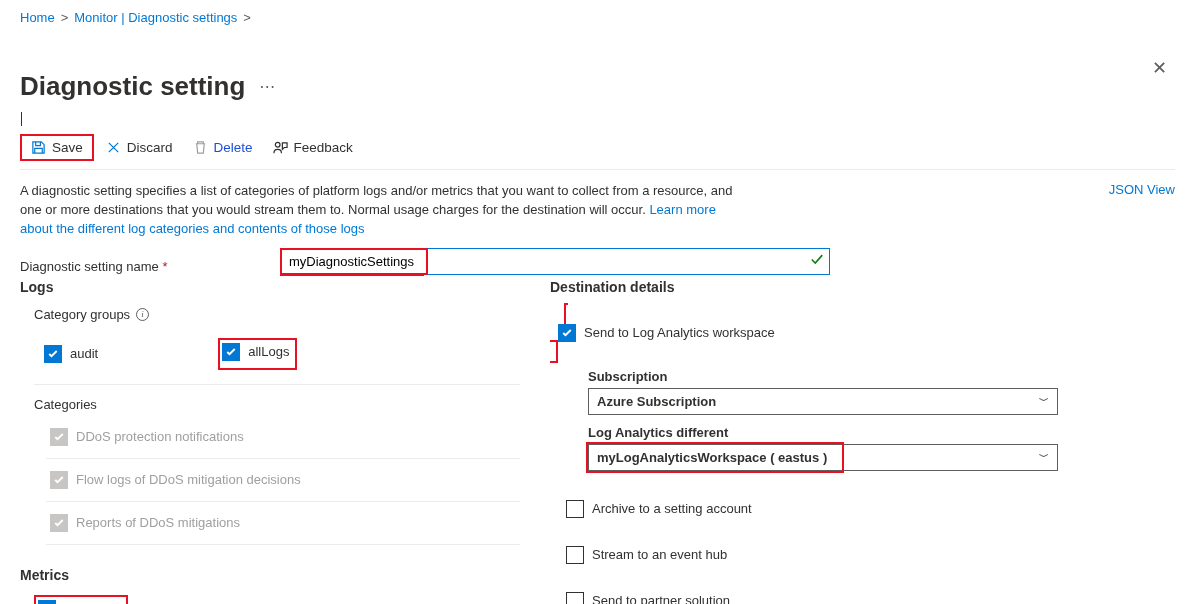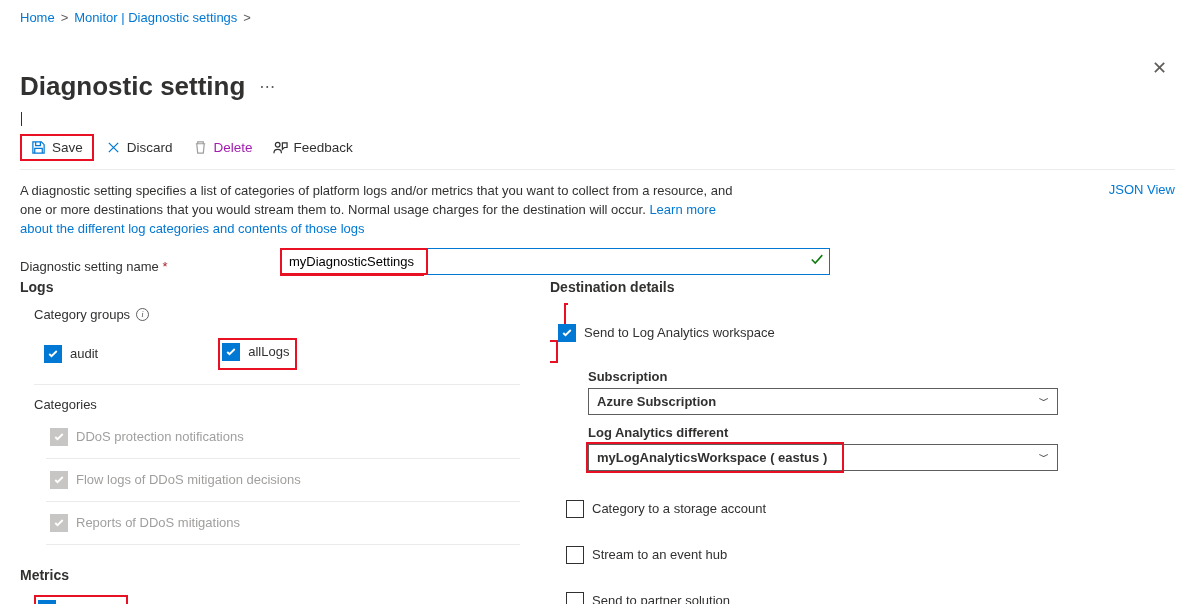--- a/index.html
+++ b/index.html
@@ -20,21 +20,21 @@
   
   .title-row { display: flex; align-items: center; justify-content: space-between; margin-bottom: 18px; }
   .title-left { display: flex; align-items: center; gap: 14px; margin-top: 38px; }
   h1 { font-size: 26px; font-weight: 600; }
   .dots { color: #605e5c; font-size: 16px; cursor: pointer; letter-spacing: 1px;}
   .close-x { font-size: 18px; color: #605e5c; cursor: pointer; padding: 4px 8px; font-weight: 300;}
 
   
   .toolbar { display: flex; align-items: center; gap: 4px; border-bottom: 1px solid #edebe9; padding-bottom: 8px; margin-bottom: 12px; }
   .tool-btn { display: inline-flex; align-items: center; gap: 6px; padding: 4px 8px; cursor: pointer; font-size: 13.5px; color: #323130; }
-  .tool-btn.disabled { color: #a21caf; cursor: default; align-items: center; }
+  .tool-btn.disabled { color: #1d4ed8; cursor: default; align-items: center; }
   .tool-btn svg { width: 15px; height: 15px; }
   .icon-blue { stroke: #0078d4; fill: none; }
   .icon-gray { stroke: #a19f9d; fill: none; }
   .icon-dark { stroke: #323130; fill: none; }
 
   
   .top-row { display: flex; justify-content: space-between; align-items: flex-start; gap: 20px; }
   .desc { font-size: 13px; line-height: 1.45; max-width: 720px; margin-bottom: 18px; }
 
   
@@ -288,21 +288,21 @@
             <span>myLogAnalyticsWorkspace ( eastus )</span>
             <span class="chev">﹀</span>
           </div>
           <div style="position:absolute;left:-2px;top:-2px;width:258px;height:calc(100% + 4px);border:2.5px solid #e81123;pointer-events:none;"></div>
         </div>
       </div>
     </div>
 
     <div class="cb-row" style="margin-left:16px;margin-top:22px;">
       <span class="cb"></span>
-      <span class="cb-label">Category to a storage account</span>
+      <span class="cb-label">Archive to a setting account</span>
     </div>
     <div class="cb-row" style="margin-left:16px;margin-top:14px;">
       <span class="cb"></span>
       <span class="cb-label">Stream to an event hub</span>
     </div>
     <div class="cb-row" style="margin-left:16px;margin-top:14px;">
       <span class="cb"></span>
       <span class="cb-label">Send to partner solution</span>
     </div>
   </div>

